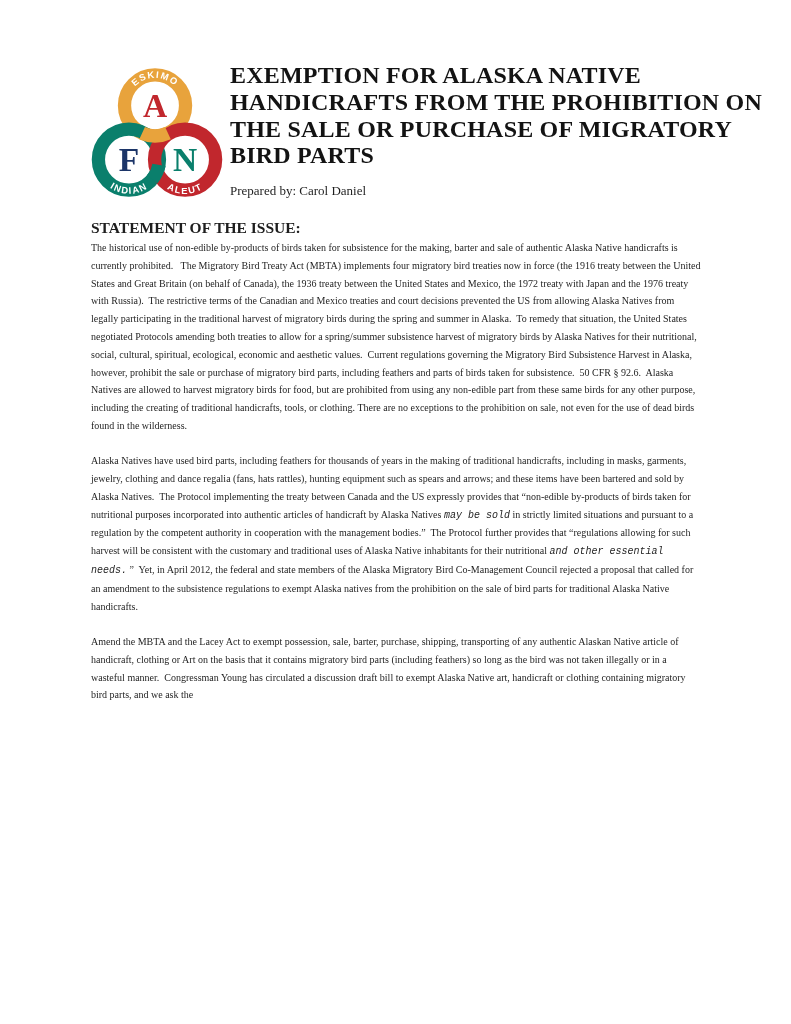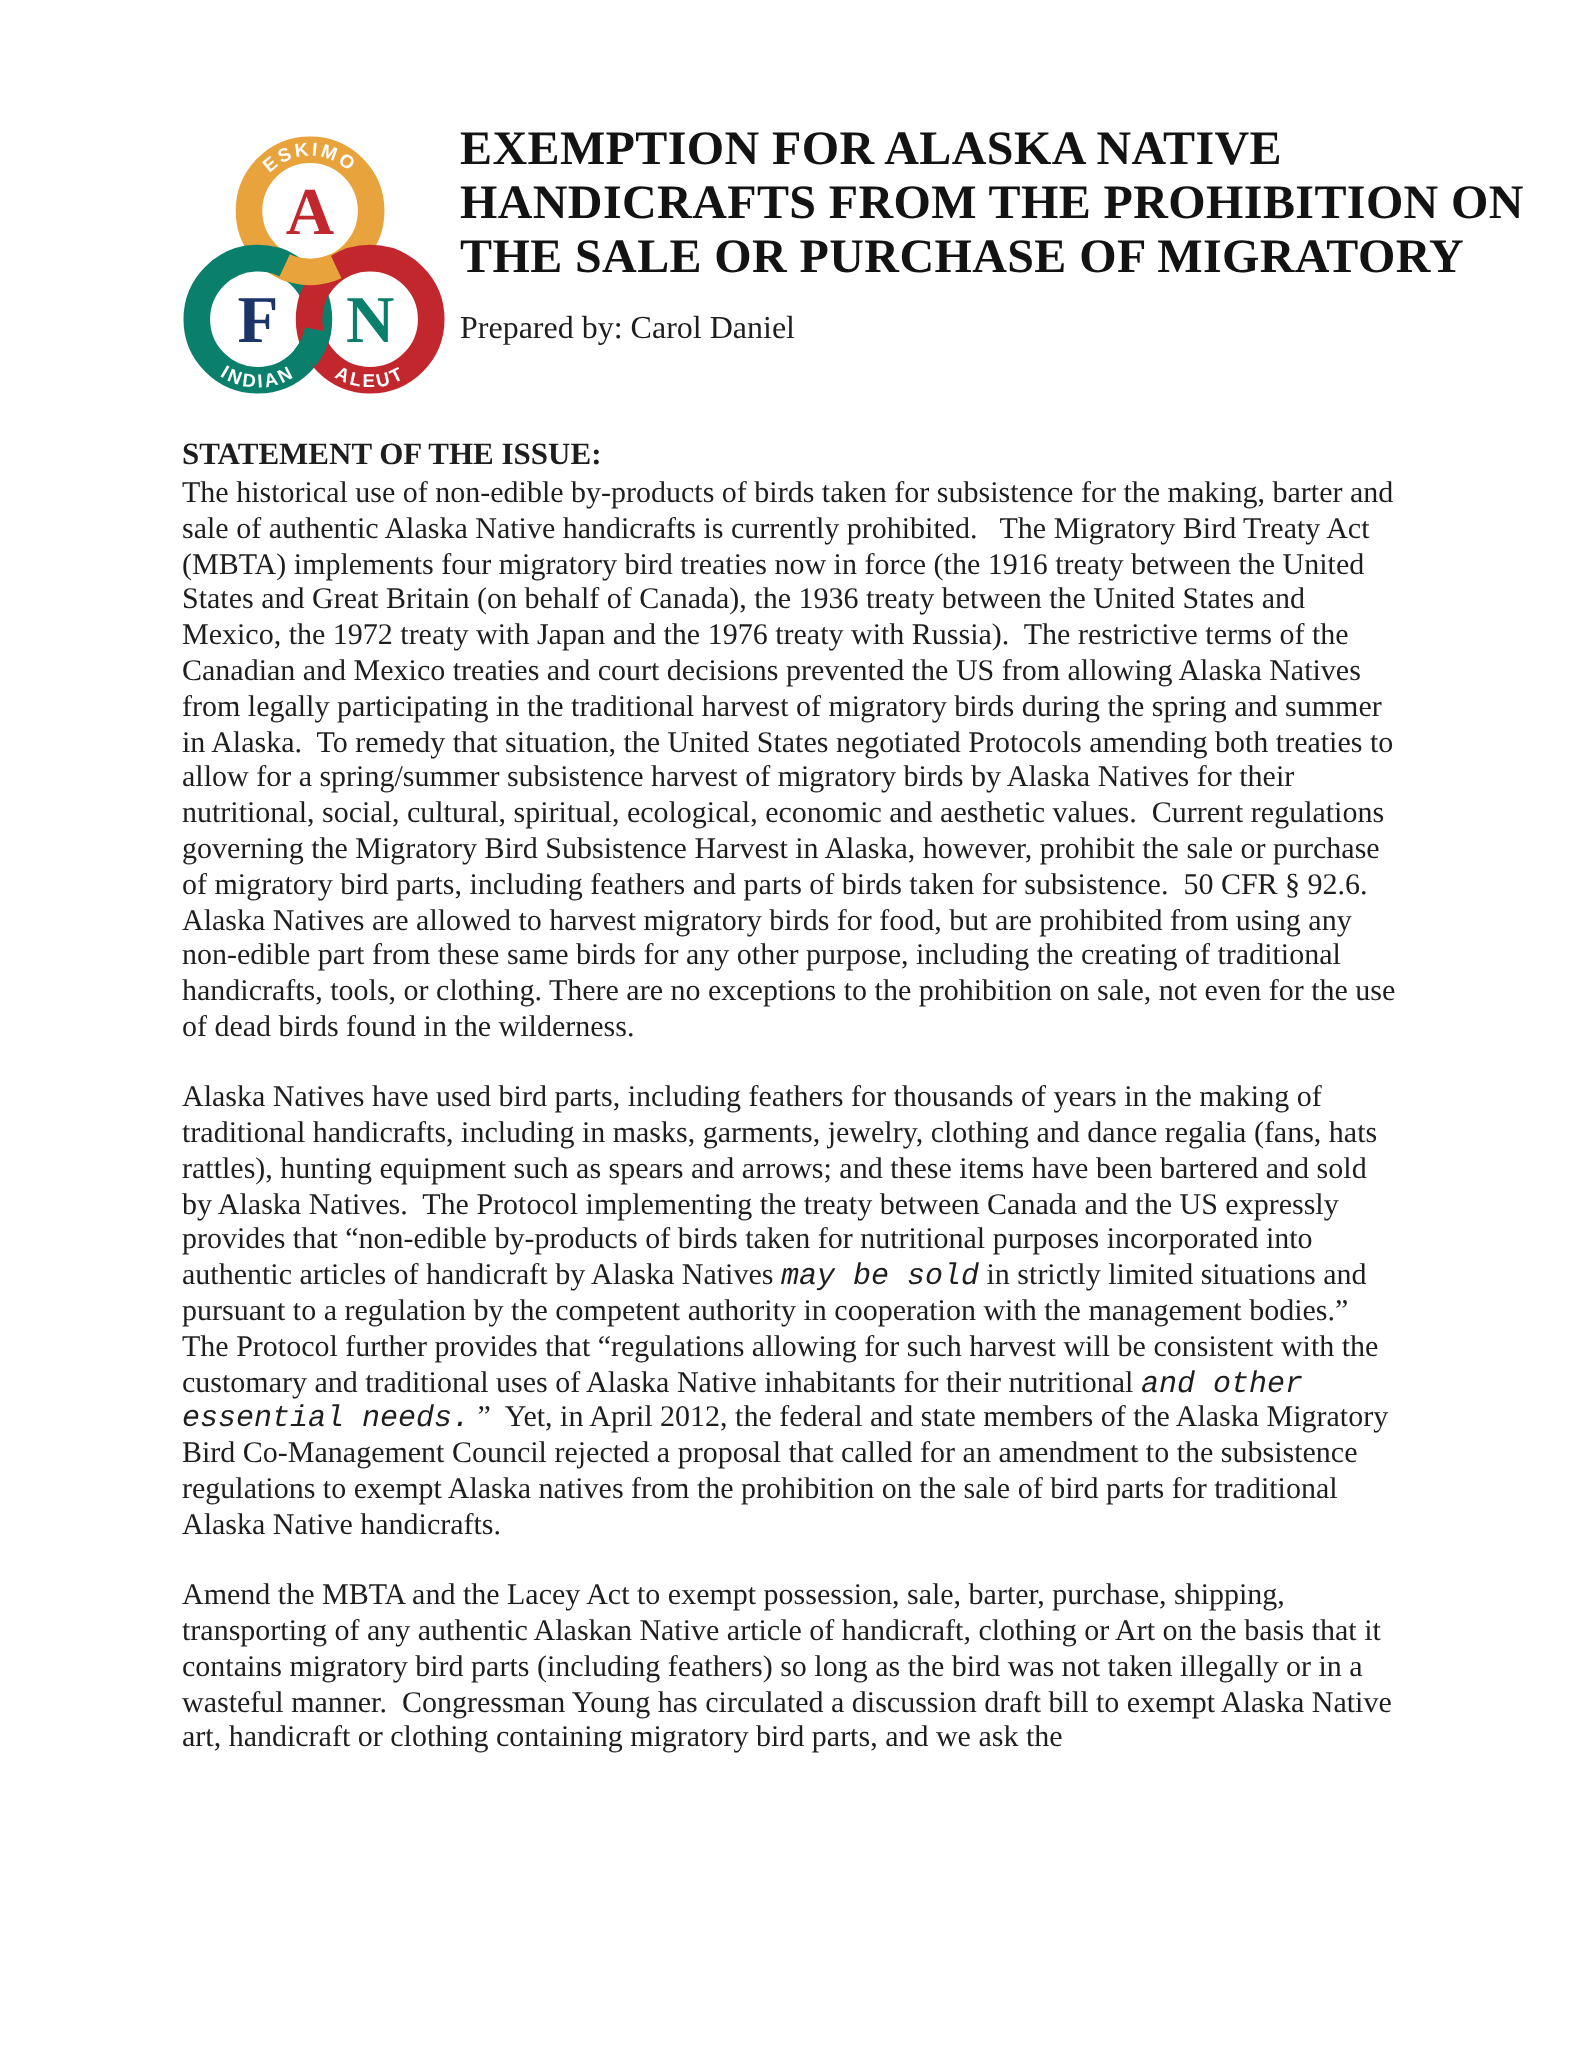--- a/index.html
+++ b/index.html
@@ -21,32 +21,32 @@
   .title-block { margin-left: 7px; }
   .doc-title {
     margin: 0;
     font-size: 24px;
     line-height: 26.8px;
     font-weight: bold;
     color: #131313;
     letter-spacing: 0.2px;
   }
   .title-line { display: block; white-space: nowrap; }
-  .prepared-by { margin-top: 14px; font-size: 16px; color: #1e1e1e; }
+  .prepared-by { margin-top: 14px; font-size: 13px; color: #1e1e1e; }
   .doc-body { margin-top: 19px; }
   .section-heading {
     font-weight: bold;
     text-decoration-thickness: 1.5px;
     font-size: 15.5px;
     line-height: 18px;
     margin: 0 0 2px 0;
   }
   p.body-paragraph {
     margin: 0 0 17.5px 0;
-    font-size: 15px;
+    font-size: 10px;
     line-height: 17.8px;
     text-align: left;
     white-space: pre-wrap;
   }
   p.body-paragraph:last-child { margin-bottom: 0; }
   .italic { font-style: italic; font-family: Liberation Mono, monospace; }
   .ring-label {
     font-family: "Liberation Sans", sans-serif;
     font-size: 9.5px;
     font-weight: bold;
@@ -95,20 +95,21 @@
         <text class="ring-letter" x="38.5" y="104.5" fill="#1C3568">F</text>
         <text class="ring-letter" x="95.5" y="104.5" fill="#0A7F6C">N</text>
       </svg>
     </div>
 
     <div class="title-block">
       <h1 class="doc-title">
         <span class="title-line">EXEMPTION FOR ALASKA NATIVE</span>
         <span class="title-line">HANDICRAFTS FROM THE PROHIBITION ON</span>
         <span class="title-line">THE SALE OR PURCHASE OF MIGRATORY</span>
+        <span class="title-line">BIRD PARTS</span>
       </h1>
       <div class="prepared-by">Prepared by: Carol Daniel</div>
     </div>
 
   </div>
 
   <div class="doc-body" id="doc-body">
       <div class="section-heading">STATEMENT OF THE ISSUE:</div>
       <p class="body-paragraph"><span>The historical use of non-edible by-products of birds taken for subsistence for the making, barter and sale of authentic Alaska Native handicrafts is currently prohibited.   The Migratory Bird Treaty Act (MBTA) implements four migratory bird treaties now in force (the 1916 treaty between the United States and Great Britain (on behalf of Canada), the 1936 treaty between the United States and Mexico, the 1972 treaty with Japan and the 1976 treaty with Russia).  The restrictive terms of the Canadian and Mexico treaties and court decisions prevented the US from allowing Alaska Natives from legally participating in the traditional harvest of migratory birds during the spring and summer in Alaska.  To remedy that situation, the United States negotiated Protocols amending both treaties to allow for a spring/summer subsistence harvest of migratory birds by Alaska Natives for their nutritional, social, cultural, spiritual, ecological, economic and aesthetic values.  Current regulations governing the Migratory Bird Subsistence Harvest in Alaska, however, prohibit the sale or purchase of migratory bird parts, including feathers and parts of birds taken for subsistence.  50 CFR § 92.6.  Alaska Natives are allowed to harvest migratory birds for food, but are prohibited from using any non-edible part from these same birds for any other purpose, including the creating of traditional handicrafts, tools, or clothing. There are no exceptions to the prohibition on sale, not even for the use of dead birds found in the wilderness.</span></p>
       <p class="body-paragraph"><span>Alaska Natives have used bird parts, including feathers for thousands of years in the making of traditional handicrafts, including in masks, garments, jewelry, clothing and dance regalia (fans, hats rattles), hunting equipment such as spears and arrows; and these items have been bartered and sold by Alaska Natives.  The Protocol implementing the treaty between Canada and the US expressly provides that “non-edible by-products of birds taken for nutritional purposes incorporated into authentic articles of handicraft by Alaska Natives </span><span class="italic">may be sold</span><span> in strictly limited situations and pursuant to a regulation by the competent authority in cooperation with the management bodies.”  The Protocol further provides that “regulations allowing for such harvest will be consistent with the customary and traditional uses of Alaska Native inhabitants for their nutritional </span><span class="italic">and other essential needs.</span><span> ”  Yet, in April 2012, the federal and state members of the Alaska Migratory Bird Co-Management Council rejected a proposal that called for an amendment to the subsistence regulations to exempt Alaska natives from the prohibition on the sale of bird parts for traditional Alaska Native handicrafts.</span></p>

